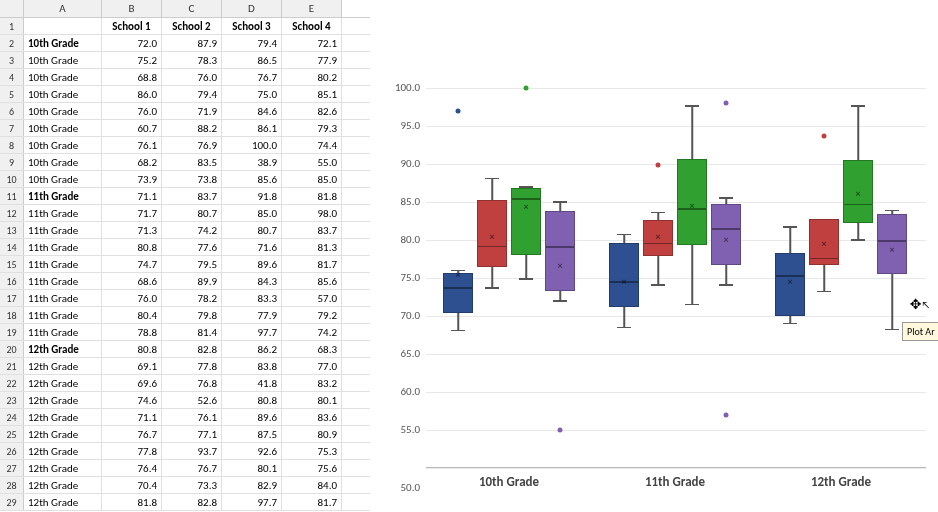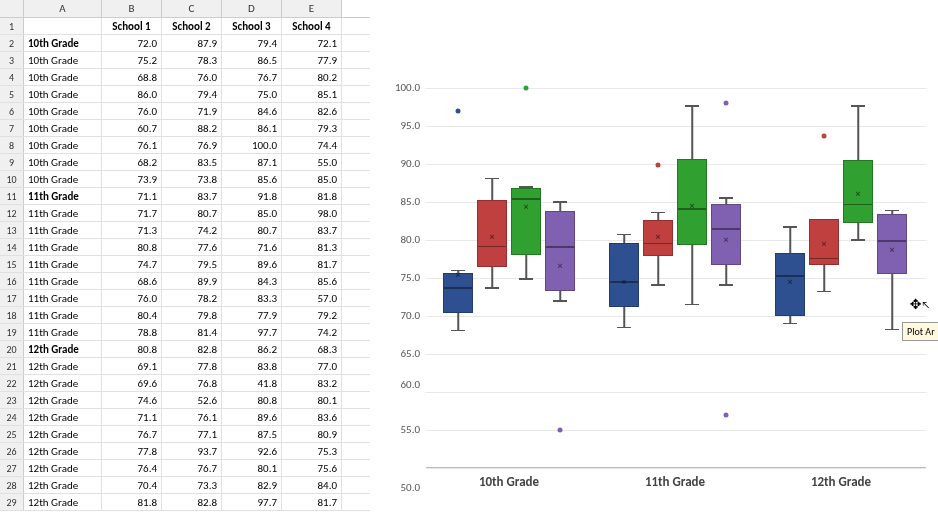--- a/index.html
+++ b/index.html
@@ -124,21 +124,21 @@
         <div class="cell w-n">76.1</div>
         <div class="cell w-n">76.9</div>
         <div class="cell w-n">100.0</div>
         <div class="cell w-n">74.4</div>
       </div>
       <div class="row">
         <div class="rh">9</div>
         <div class="cell w-a">10th Grade</div>
         <div class="cell w-n">68.2</div>
         <div class="cell w-n">83.5</div>
-        <div class="cell w-n">87.1</div>
+        <div class="cell w-n">38.9</div>
         <div class="cell w-n">55.0</div>
       </div>
       <div class="row">
         <div class="rh">10</div>
         <div class="cell w-a">10th Grade</div>
         <div class="cell w-n">73.9</div>
         <div class="cell w-n">73.8</div>
         <div class="cell w-n">85.6</div>
         <div class="cell w-n">85.0</div>
       </div>
@@ -301,21 +301,21 @@
   <div class="plot-wrap">
     <div id="yticks">
         <div class="y-tick" style="top: -6px;">100.0</div>
         <div class="y-tick" style="top: 32px;">95.0</div>
         <div class="y-tick" style="top: 70px;">90.0</div>
         <div class="y-tick" style="top: 108px;">85.0</div>
         <div class="y-tick" style="top: 146px;">80.0</div>
         <div class="y-tick" style="top: 184px;">75.0</div>
         <div class="y-tick" style="top: 222px;">70.0</div>
         <div class="y-tick" style="top: 260px;">65.0</div>
-        <div class="y-tick" style="top: 291px;">60.0</div>
+        <div class="y-tick" style="top: 298px;">60.0</div>
         <div class="y-tick" style="top: 336px;">55.0</div>
         <div class="y-tick" style="top: 394px;">50.0</div>
       </div>
     <div class="plot" id="plot">
       <div id="gridlines">
           <div class="grid-line" style="top: 0px;"></div>
           <div class="grid-line" style="top: 38px;"></div>
           <div class="grid-line" style="top: 76px;"></div>
           <div class="grid-line" style="top: 114px;"></div>
           <div class="grid-line" style="top: 152px;"></div>

